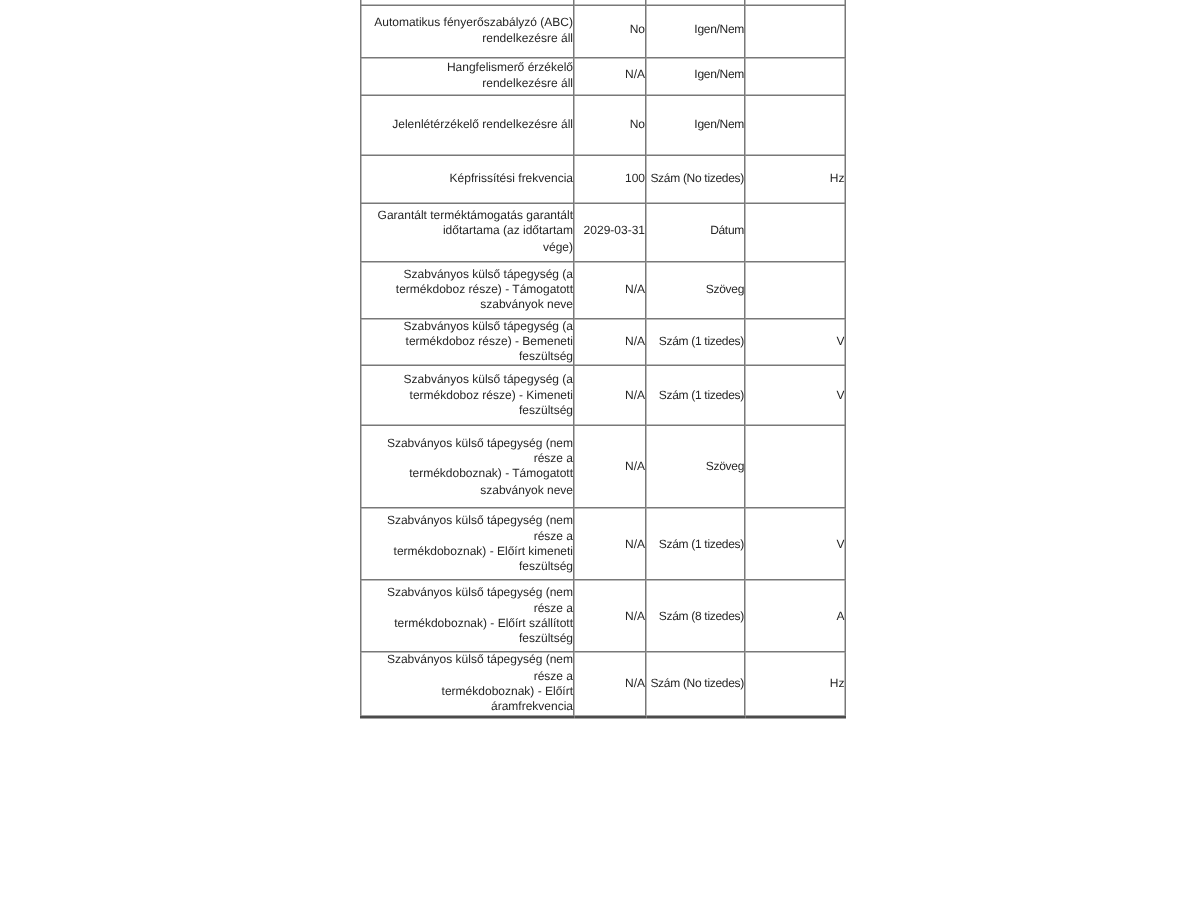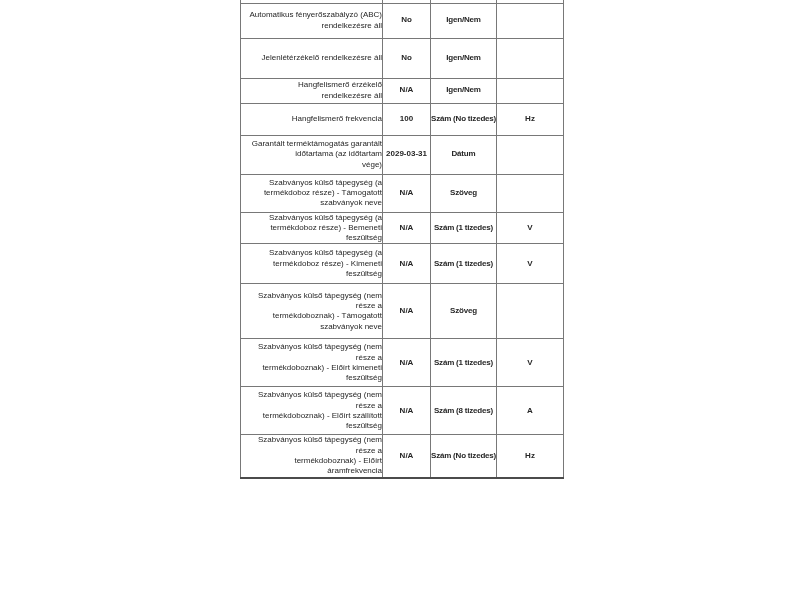--- a/index.html
+++ b/index.html
@@ -31,21 +31,21 @@
     overflow: hidden;
   }
   tr.cut-row td { border-top: none; }
   tr.last-row td { border-bottom: 2px solid #4b4b4b; }
   td.c-name {
     text-align: right;
     padding: 1px 1px 1px 3px;
     white-space: pre-line;
     margin-left: 48px;
   }
-  td.c-value, td.c-type, td.c-unit { text-align: center; font-weight: bold; }
+  td.c-value, td.c-type, td.c-unit { text-align: right; }
   td.c-type { white-space: nowrap; letter-spacing: -0.2px; margin-left: 32px; }
 </style>
 </head>
 <body>
 
 <div class="canvas">
   <table class="spec">
     <colgroup>
       <col style="width:142px">
         <col style="width:48px">
@@ -59,35 +59,35 @@
         <td class="c-type"></td>
         <td class="c-unit"></td>
       </tr>
       <tr style="height:35px">
         <td class="c-name">Automatikus fényerőszabályzó (ABC)
 rendelkezésre áll</td>
         <td class="c-value">No</td>
         <td class="c-type">Igen/Nem</td>
         <td class="c-unit"></td>
       </tr>
-      <tr style="height:40px">
-        <td class="c-name">Jelenlétérzékelő rendelkezésre áll</td>
-        <td class="c-value">No</td>
-        <td class="c-type">Igen/Nem</td>
-        <td class="c-unit"></td>
-      </tr>
       <tr style="height:25px">
         <td class="c-name">Hangfelismerő érzékelő
 rendelkezésre áll</td>
         <td class="c-value">N/A</td>
         <td class="c-type">Igen/Nem</td>
         <td class="c-unit"></td>
       </tr>
+      <tr style="height:40px">
+        <td class="c-name">Jelenlétérzékelő rendelkezésre áll</td>
+        <td class="c-value">No</td>
+        <td class="c-type">Igen/Nem</td>
+        <td class="c-unit"></td>
+      </tr>
       <tr style="height:32px">
-        <td class="c-name">Hangfelismerő frekvencia</td>
+        <td class="c-name">Képfrissítési frekvencia</td>
         <td class="c-value">100</td>
         <td class="c-type">Szám (No tizedes)</td>
         <td class="c-unit">Hz</td>
       </tr>
       <tr style="height:39px">
         <td class="c-name">Garantált terméktámogatás garantált
 időtartama (az időtartam
 vége)</td>
         <td class="c-value">2029-03-31</td>
         <td class="c-type">Dátum</td>

